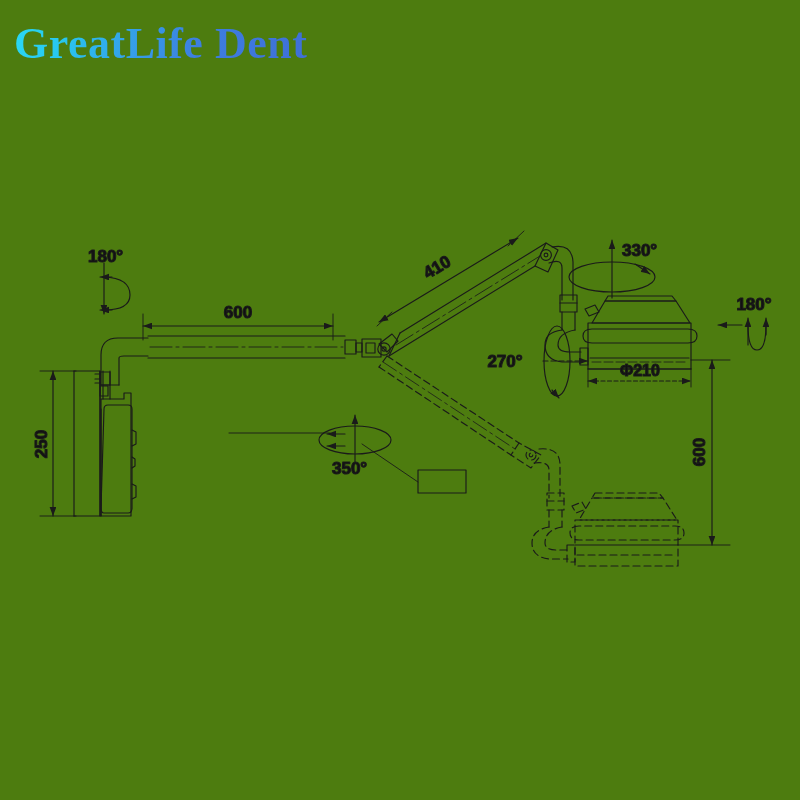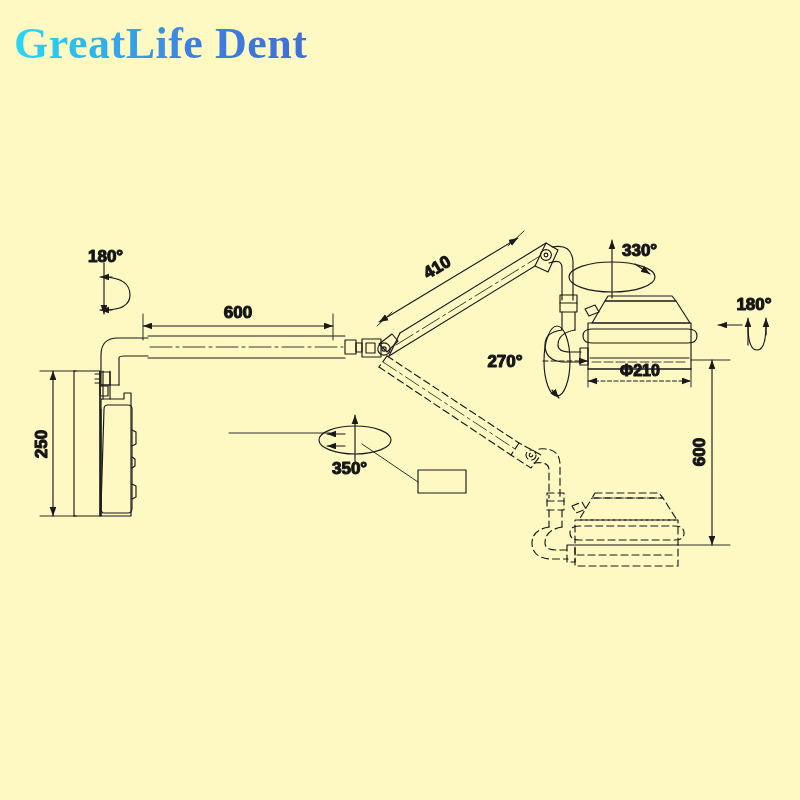--- a/index.html
+++ b/index.html
@@ -13,21 +13,21 @@
     height: 800px;
     position: relative;
     overflow: hidden;
     font-family: "Liberation Sans", sans-serif;
   }
   #stage {
     position: absolute;
     left: 0; top: 0;
     width: 800px;
     height: 800px;
-    background: #fef9c3;
+    background: #4d7c0f;
   }
   #brand-logo {
     position: absolute;
     left: 14px;
     top: 18px;
     font-family: "Liberation Serif", "DejaVu Serif", serif;
     font-size: 44px;
     font-weight: 700;
     letter-spacing: 0.5px;
     white-space: nowrap;

